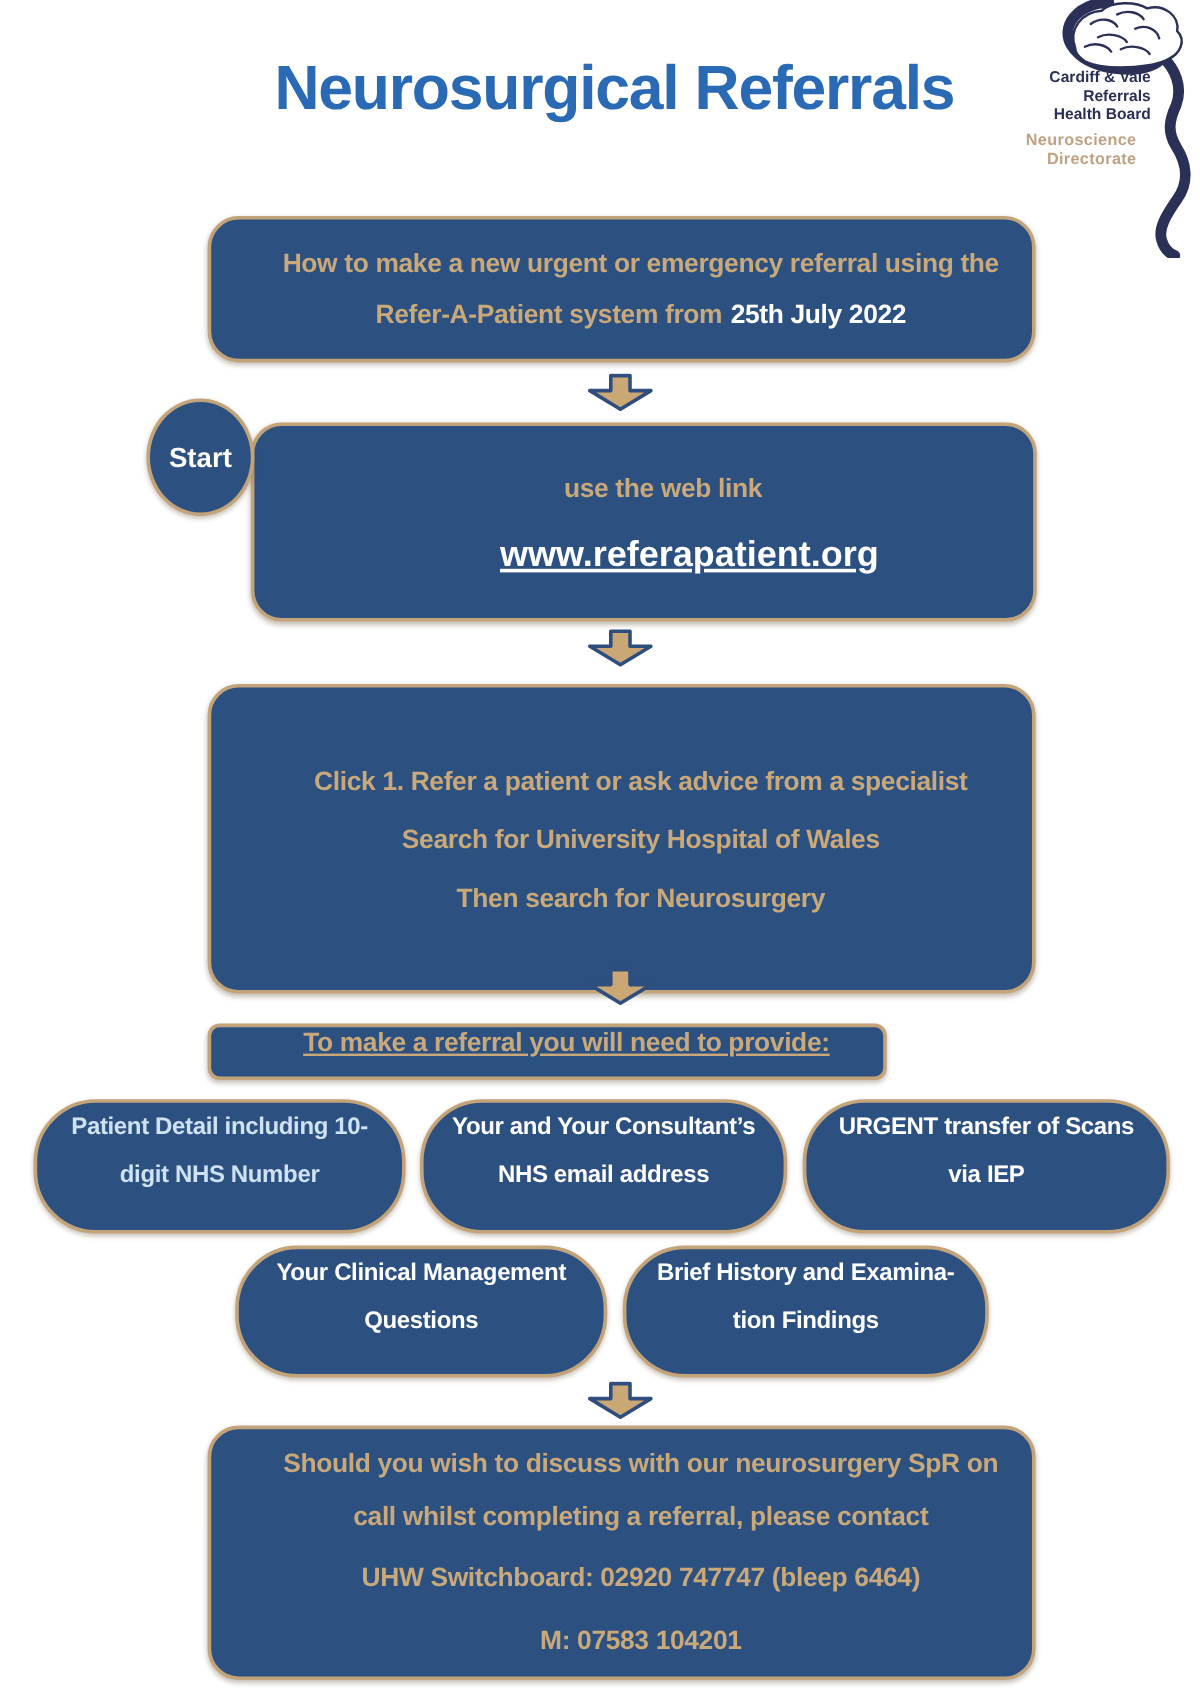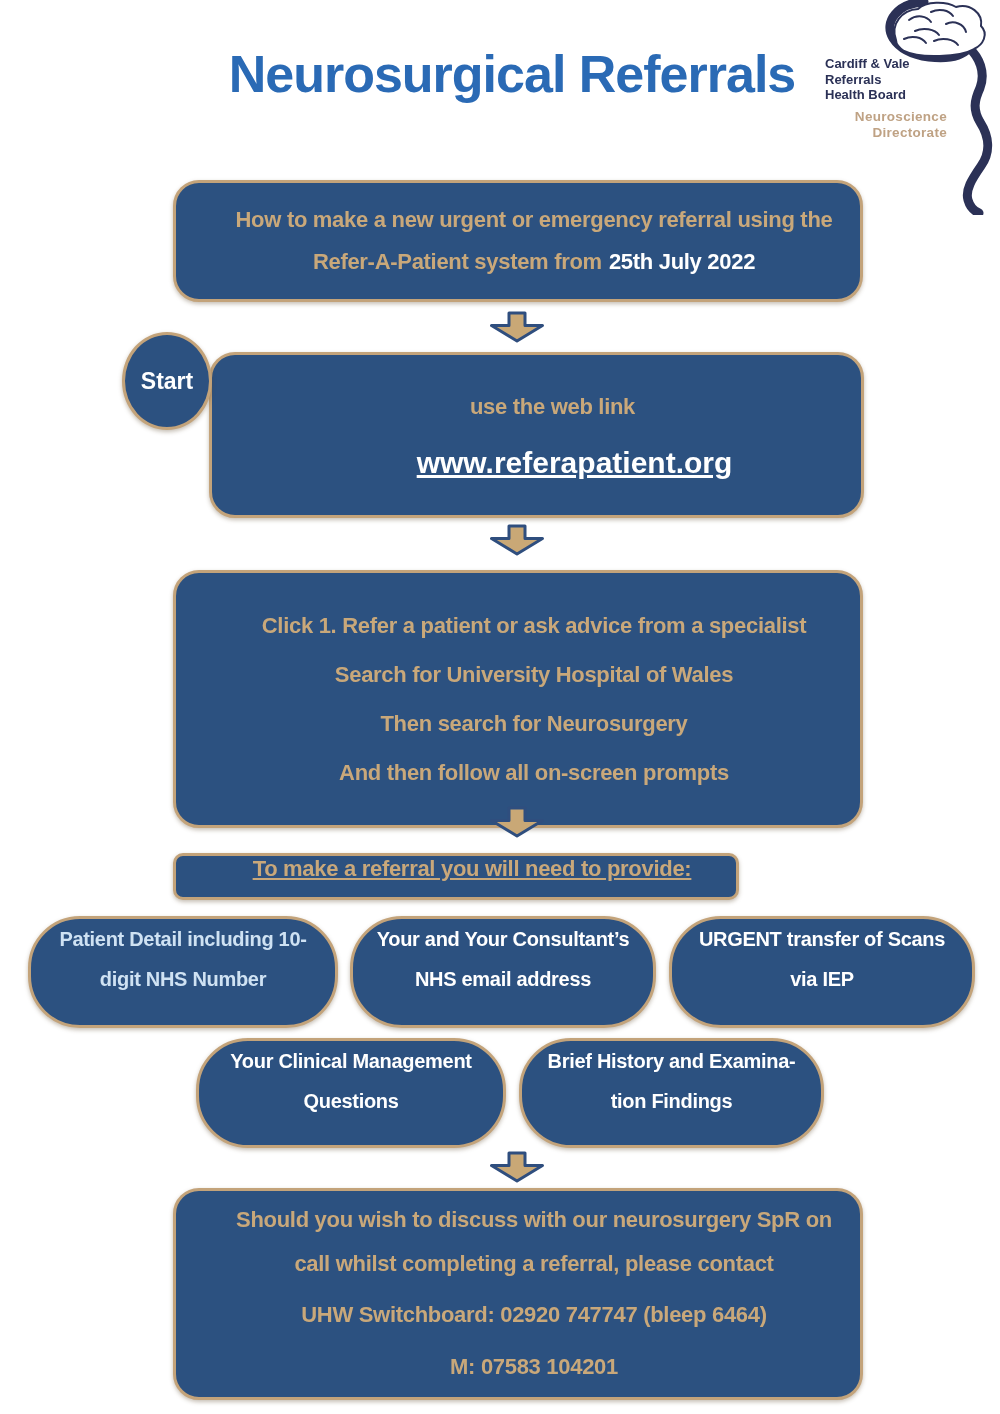--- a/index.html
+++ b/index.html
@@ -5,21 +5,21 @@
   html,body{margin:0;padding:0;background:#ffffff;}
   .page{position:relative;width:1000px;height:1414px;background:#ffffff;overflow:hidden;
         font-family:"Liberation Sans",sans-serif;}
 
   
   .title{position:absolute;left:0;top:44px;width:1000px;text-align:center;
          transform:translateX(12px);color:#2a6ab5;font-size:52px;font-weight:bold;
          letter-spacing:-1px;}
   .logo{position:absolute;right:0;top:0;width:175px;height:215px;}
   .logo svg{position:absolute;right:0;top:0;width:175px;height:215px;}
-  .org{position:absolute;left:0;top:56px;width:122px;
+  .org{position:absolute;left:12px;top:56px;width:122px;text-align:right;
        color:#2b3156;font-weight:bold;font-size:13px;line-height:15.5px;}
   .dept{position:absolute;left:0;top:109px;width:122px;text-align:right;
         color:#bfa284;font-weight:bold;font-size:13.5px;line-height:16px;letter-spacing:.3px;}
 
   
   .flowbox{position:absolute;background:#2c5180;border:3px solid #c3a37a;border-radius:26px;
            box-sizing:border-box;color:#c9a87a;font-weight:bold;letter-spacing:-0.3px;
            display:flex;flex-direction:column;align-items:center;text-align:center;
            box-shadow:0 2px 4px rgba(90,70,40,.35);padding-left:32px;}
   .line{white-space:nowrap;}
@@ -118,21 +118,20 @@
   </div>
 
   <svg class="arrow arrow-2" viewBox="0 0 54 31">
     <path d="M19,1.5 H35 V14 H52.5 L27,29.5 L1.5,14 H19 Z" fill="#c9a876" stroke="#2f4e7e" stroke-width="3" stroke-linejoin="round"></path>
   </svg>
 
   <div class="flowbox box-steps">
     <div class="line">Click 1. Refer a patient or ask advice from a specialist</div>
     <div class="line">Search for University Hospital of Wales</div>
     <div class="line">Then search for Neurosurgery</div>
-    <div class="line">And then follow all on-screen prompts</div>
   </div>
 
   <svg class="arrow arrow-3" viewBox="0 0 54 31">
     <path d="M19,1.5 H35 V14 H52.5 L27,29.5 L1.5,14 H19 Z" fill="#c9a876" stroke="#2f4e7e" stroke-width="3" stroke-linejoin="round"></path>
   </svg>
 
   <div class="flowbox box-provide">
     <div class="line">To make a referral you will need to provide:</div>
   </div>
 

